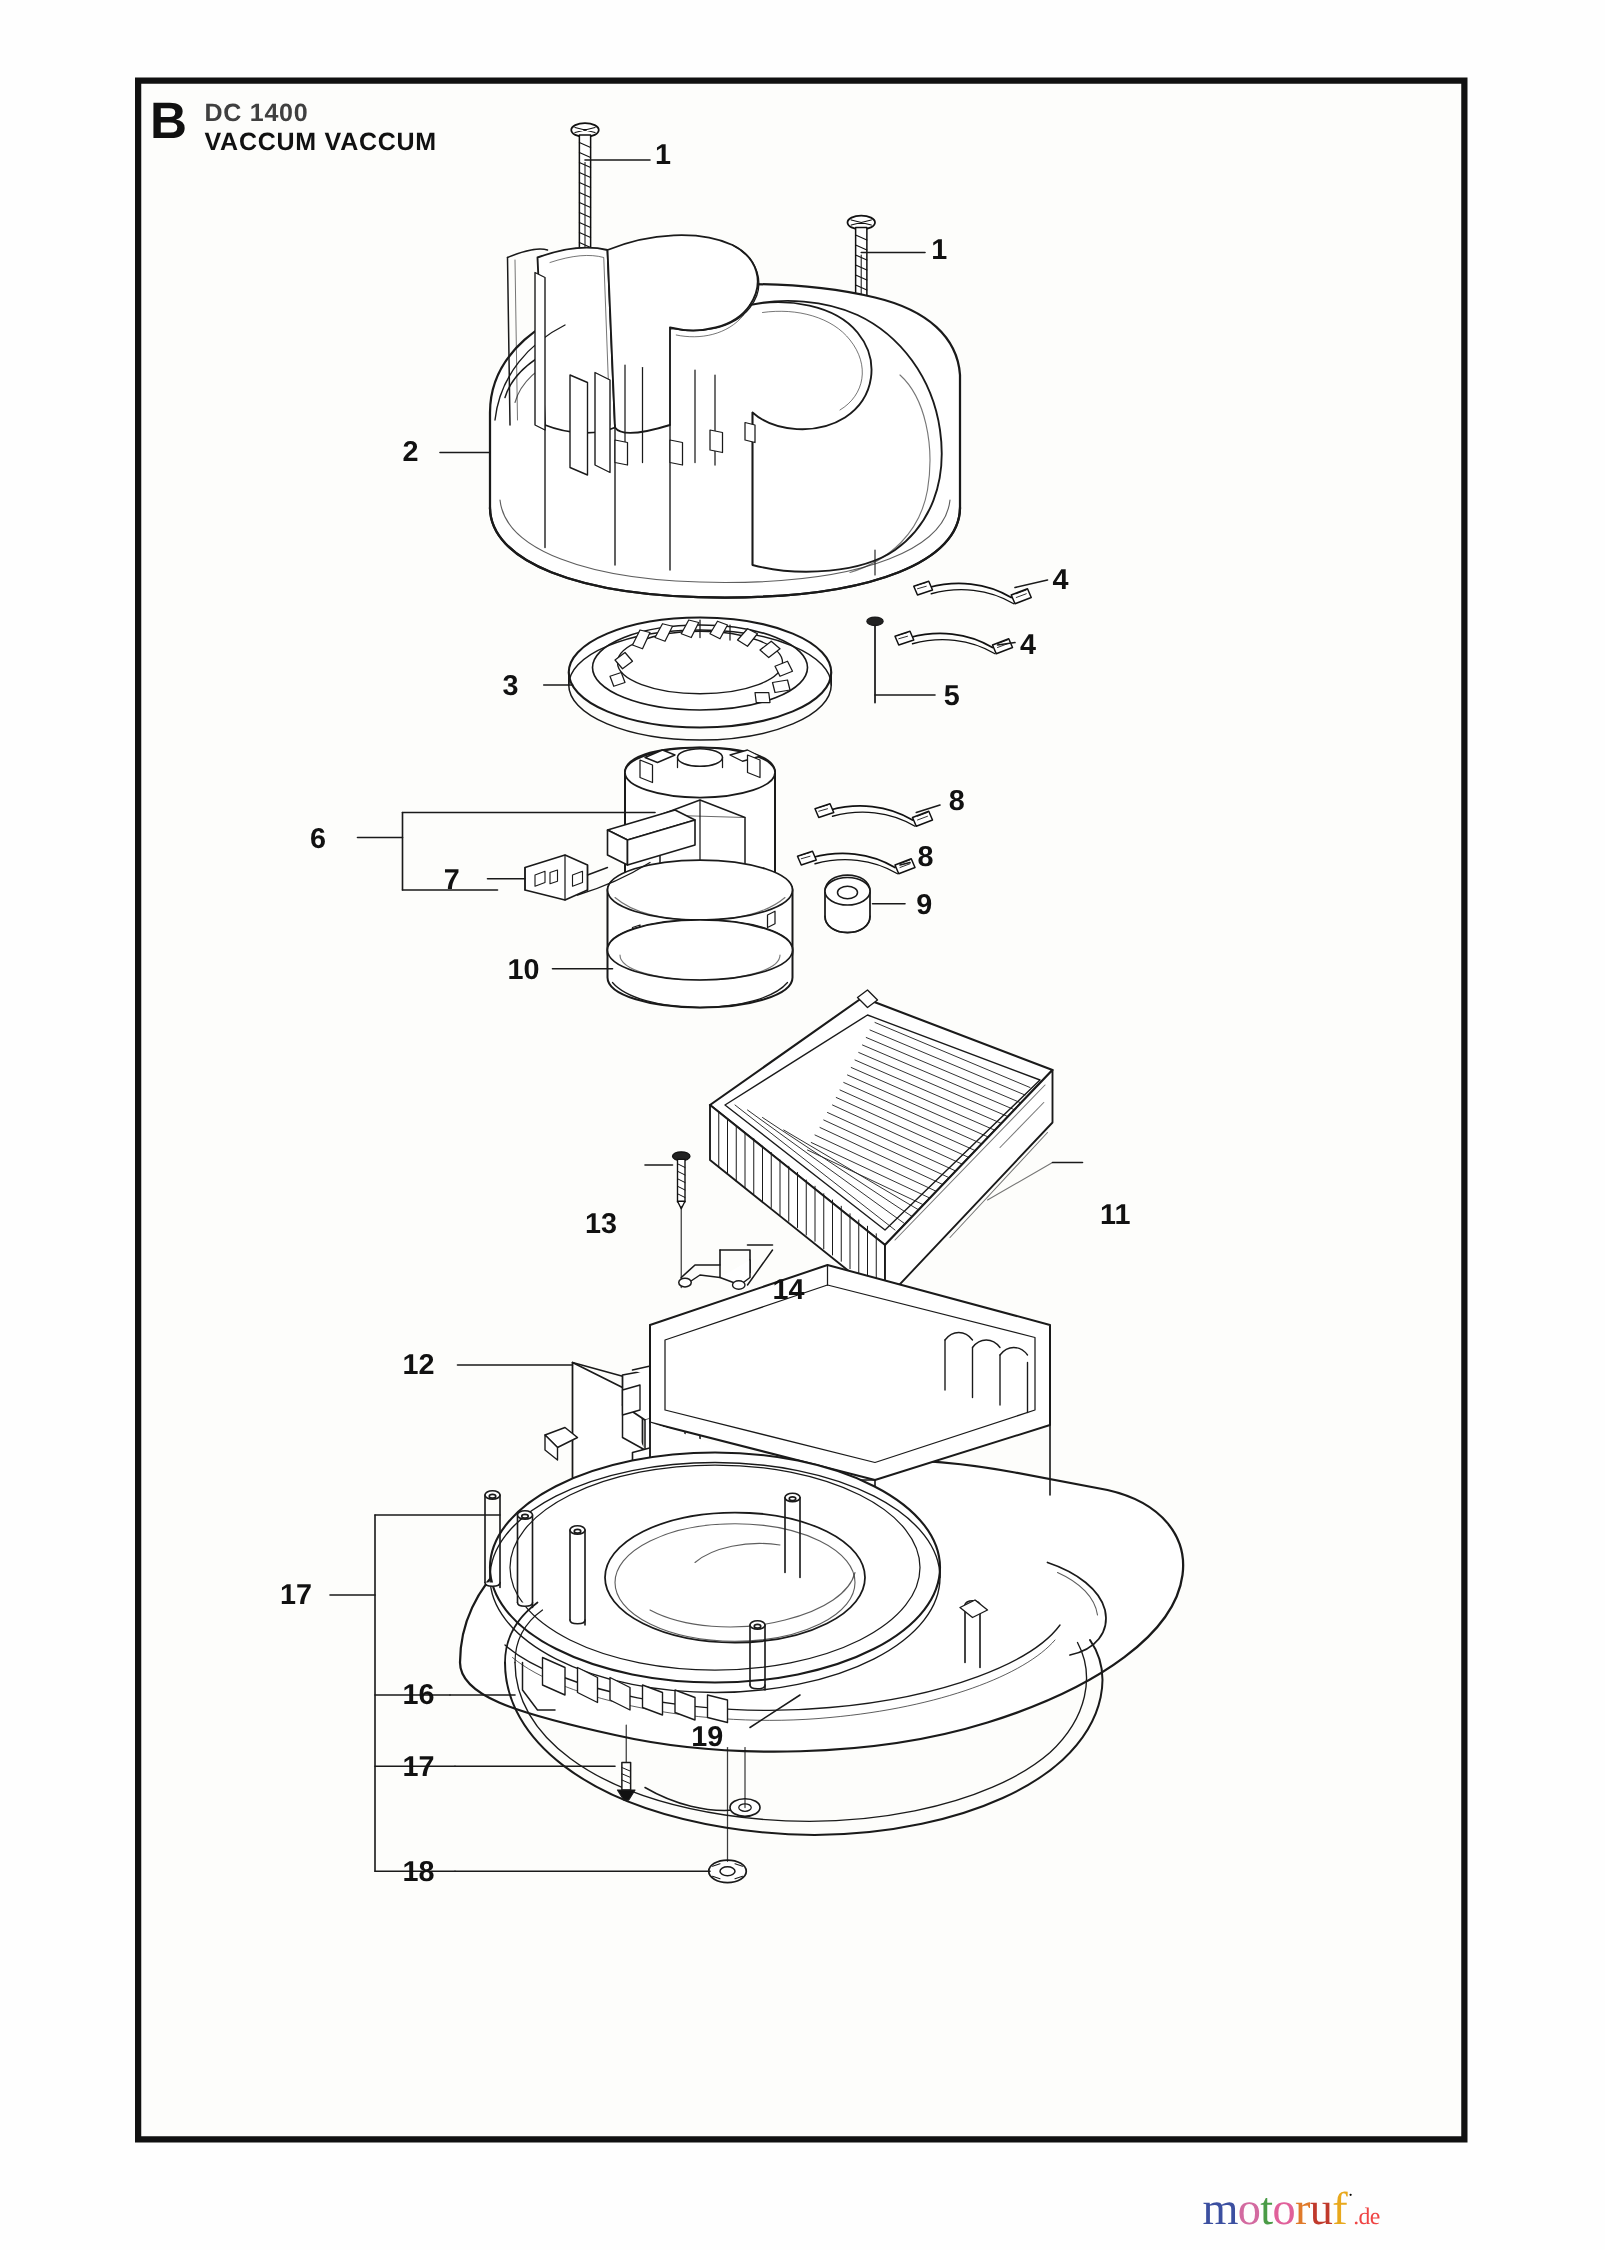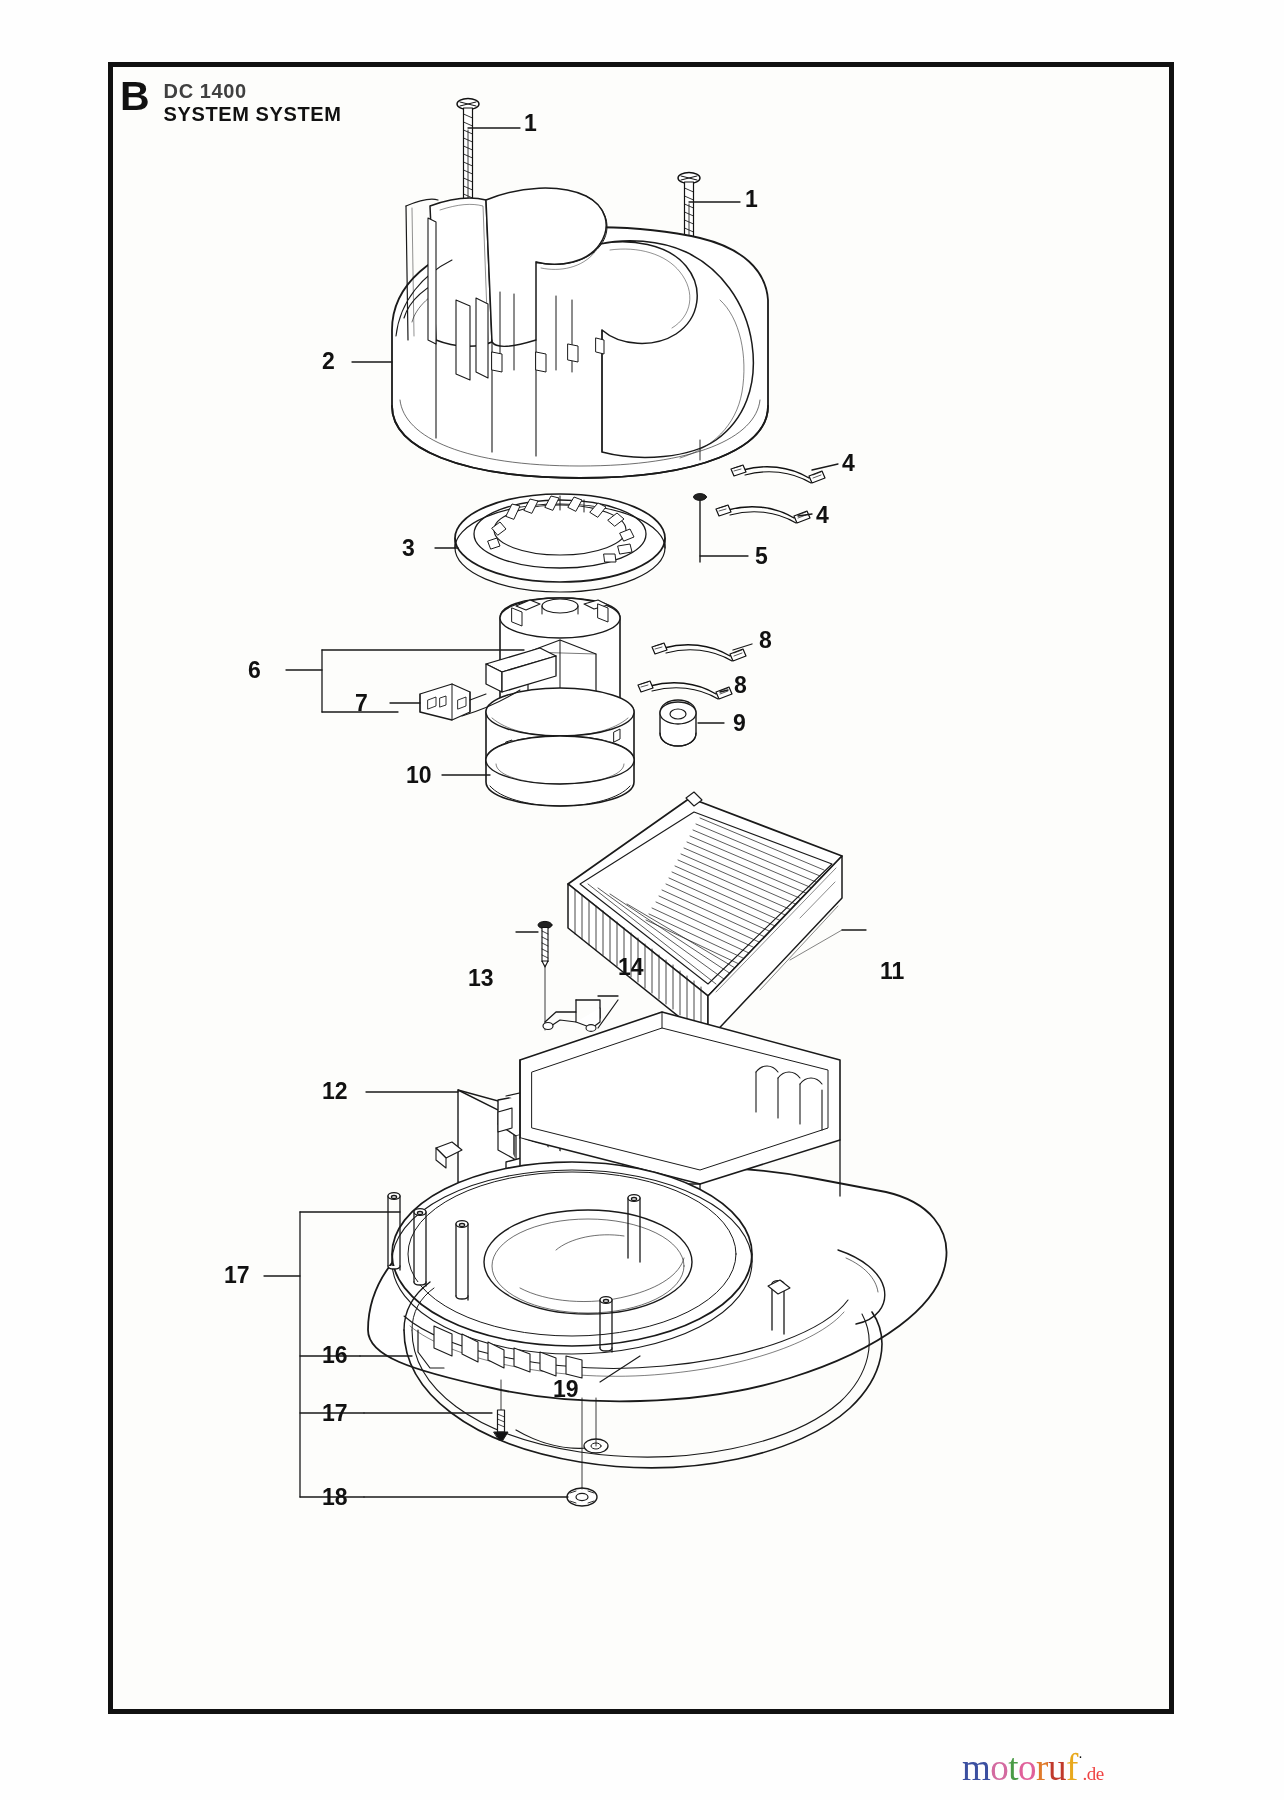--- a/index.html
+++ b/index.html
@@ -52,21 +52,21 @@
 <body>
 
 <div id="sheet">
 
   <div class="frame"></div>
 
   <div class="hdr">
     <div class="letter">B</div>
     <div class="titles">
       <div class="t1">DC 1400</div>
-      <div class="t2">SYSTEM SYSTEM</div>
+      <div class="t2">VACCUM VACCUM</div>
     </div>
   </div>
 
   <svg class="art" viewBox="0 0 1284 1800">
     <defs>
       <g id="screwLong">
         <ellipse cx="0" cy="0" rx="11" ry="5.5" fill="#fff" stroke="#111" stroke-width="1.4"></ellipse>
         <path d="M-8,-2 L8,2 M-8,2 L8,-2" stroke="#111" stroke-width="1"></path>
         <rect x="-4.5" y="4" width="9" height="128" fill="#fff" stroke="#111" stroke-width="1.2"></rect>
         <g stroke="#111" stroke-width="0.85">
@@ -561,21 +561,21 @@
   <div class="callout" style="left:755px;top:545px;">5</div>
   <div class="callout" style="left:248px;top:659px;">6</div>
   <div class="callout" style="left:355px;top:692px;">7</div>
   <div class="callout" style="left:759px;top:629px;">8</div>
   <div class="callout" style="left:734px;top:674px;">8</div>
   <div class="callout" style="left:733px;top:712px;">9</div>
   <div class="callout" style="left:406px;top:764px;">10</div>
   <div class="callout" style="left:880px;top:918px;margin-top:42px;">11</div>
   <div class="callout" style="left:322px;top:1080px;">12</div>
   <div class="callout" style="left:468px;top:967px;">13</div>
-  <div class="callout" style="left:618px;top:956px;">14</div>
+  <div class="callout" style="left:618px;top:1020px;">14</div>
   <div class="callout" style="left:224px;top:1264px;">17</div>
   <div class="callout" style="left:322px;top:1344px;">16</div>
   <div class="callout" style="left:322px;top:1402px;">17</div>
   <div class="callout" style="left:322px;top:1486px;">18</div>
   <div class="callout" style="left:553px;top:1378px;">19</div>
 
   <div class="logo">
     <span id="logoLetters"><span style="color: rgb(59, 79, 160);">m</span><span style="color: rgb(211, 106, 160);">o</span><span style="color: rgb(74, 155, 70);">t</span><span style="color: rgb(224, 96, 154);">o</span><span style="color: rgb(224, 122, 42);">r</span><span style="color: rgb(192, 57, 43);">u</span><span style="color: rgb(232, 168, 28);">f</span></span><span class="dot">˙</span><span class="tld">.de</span>
   </div>
 

